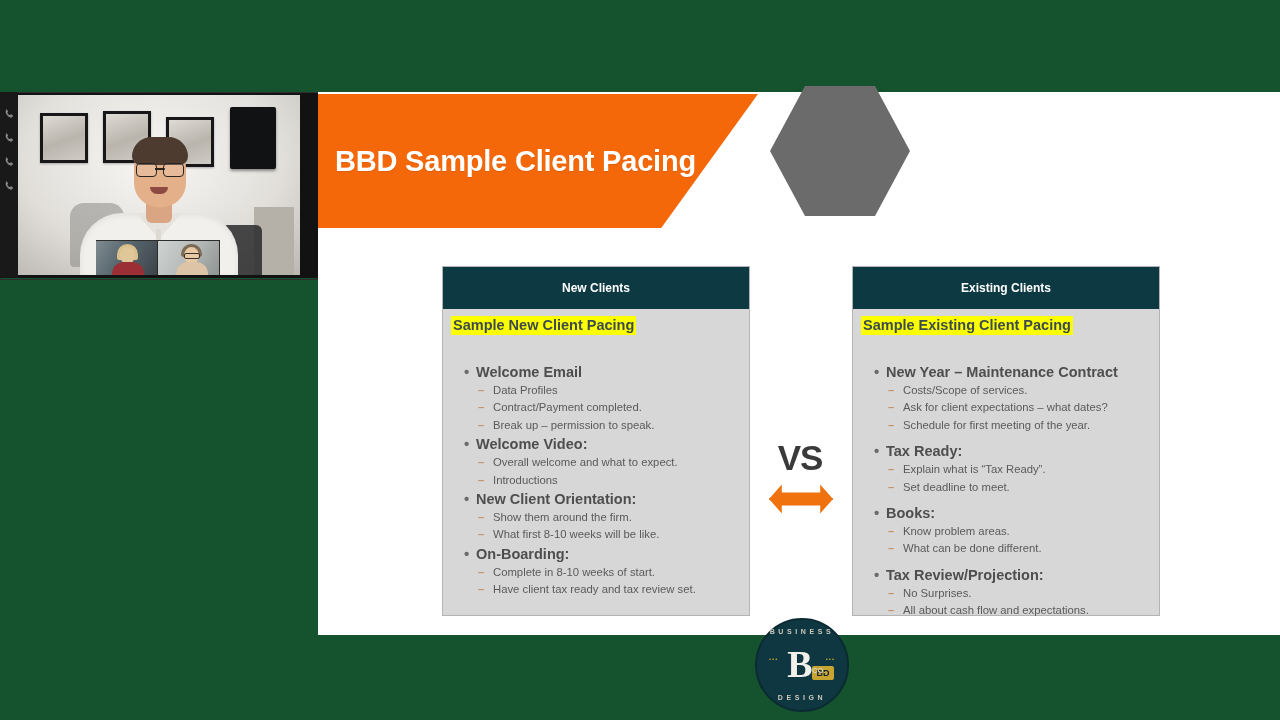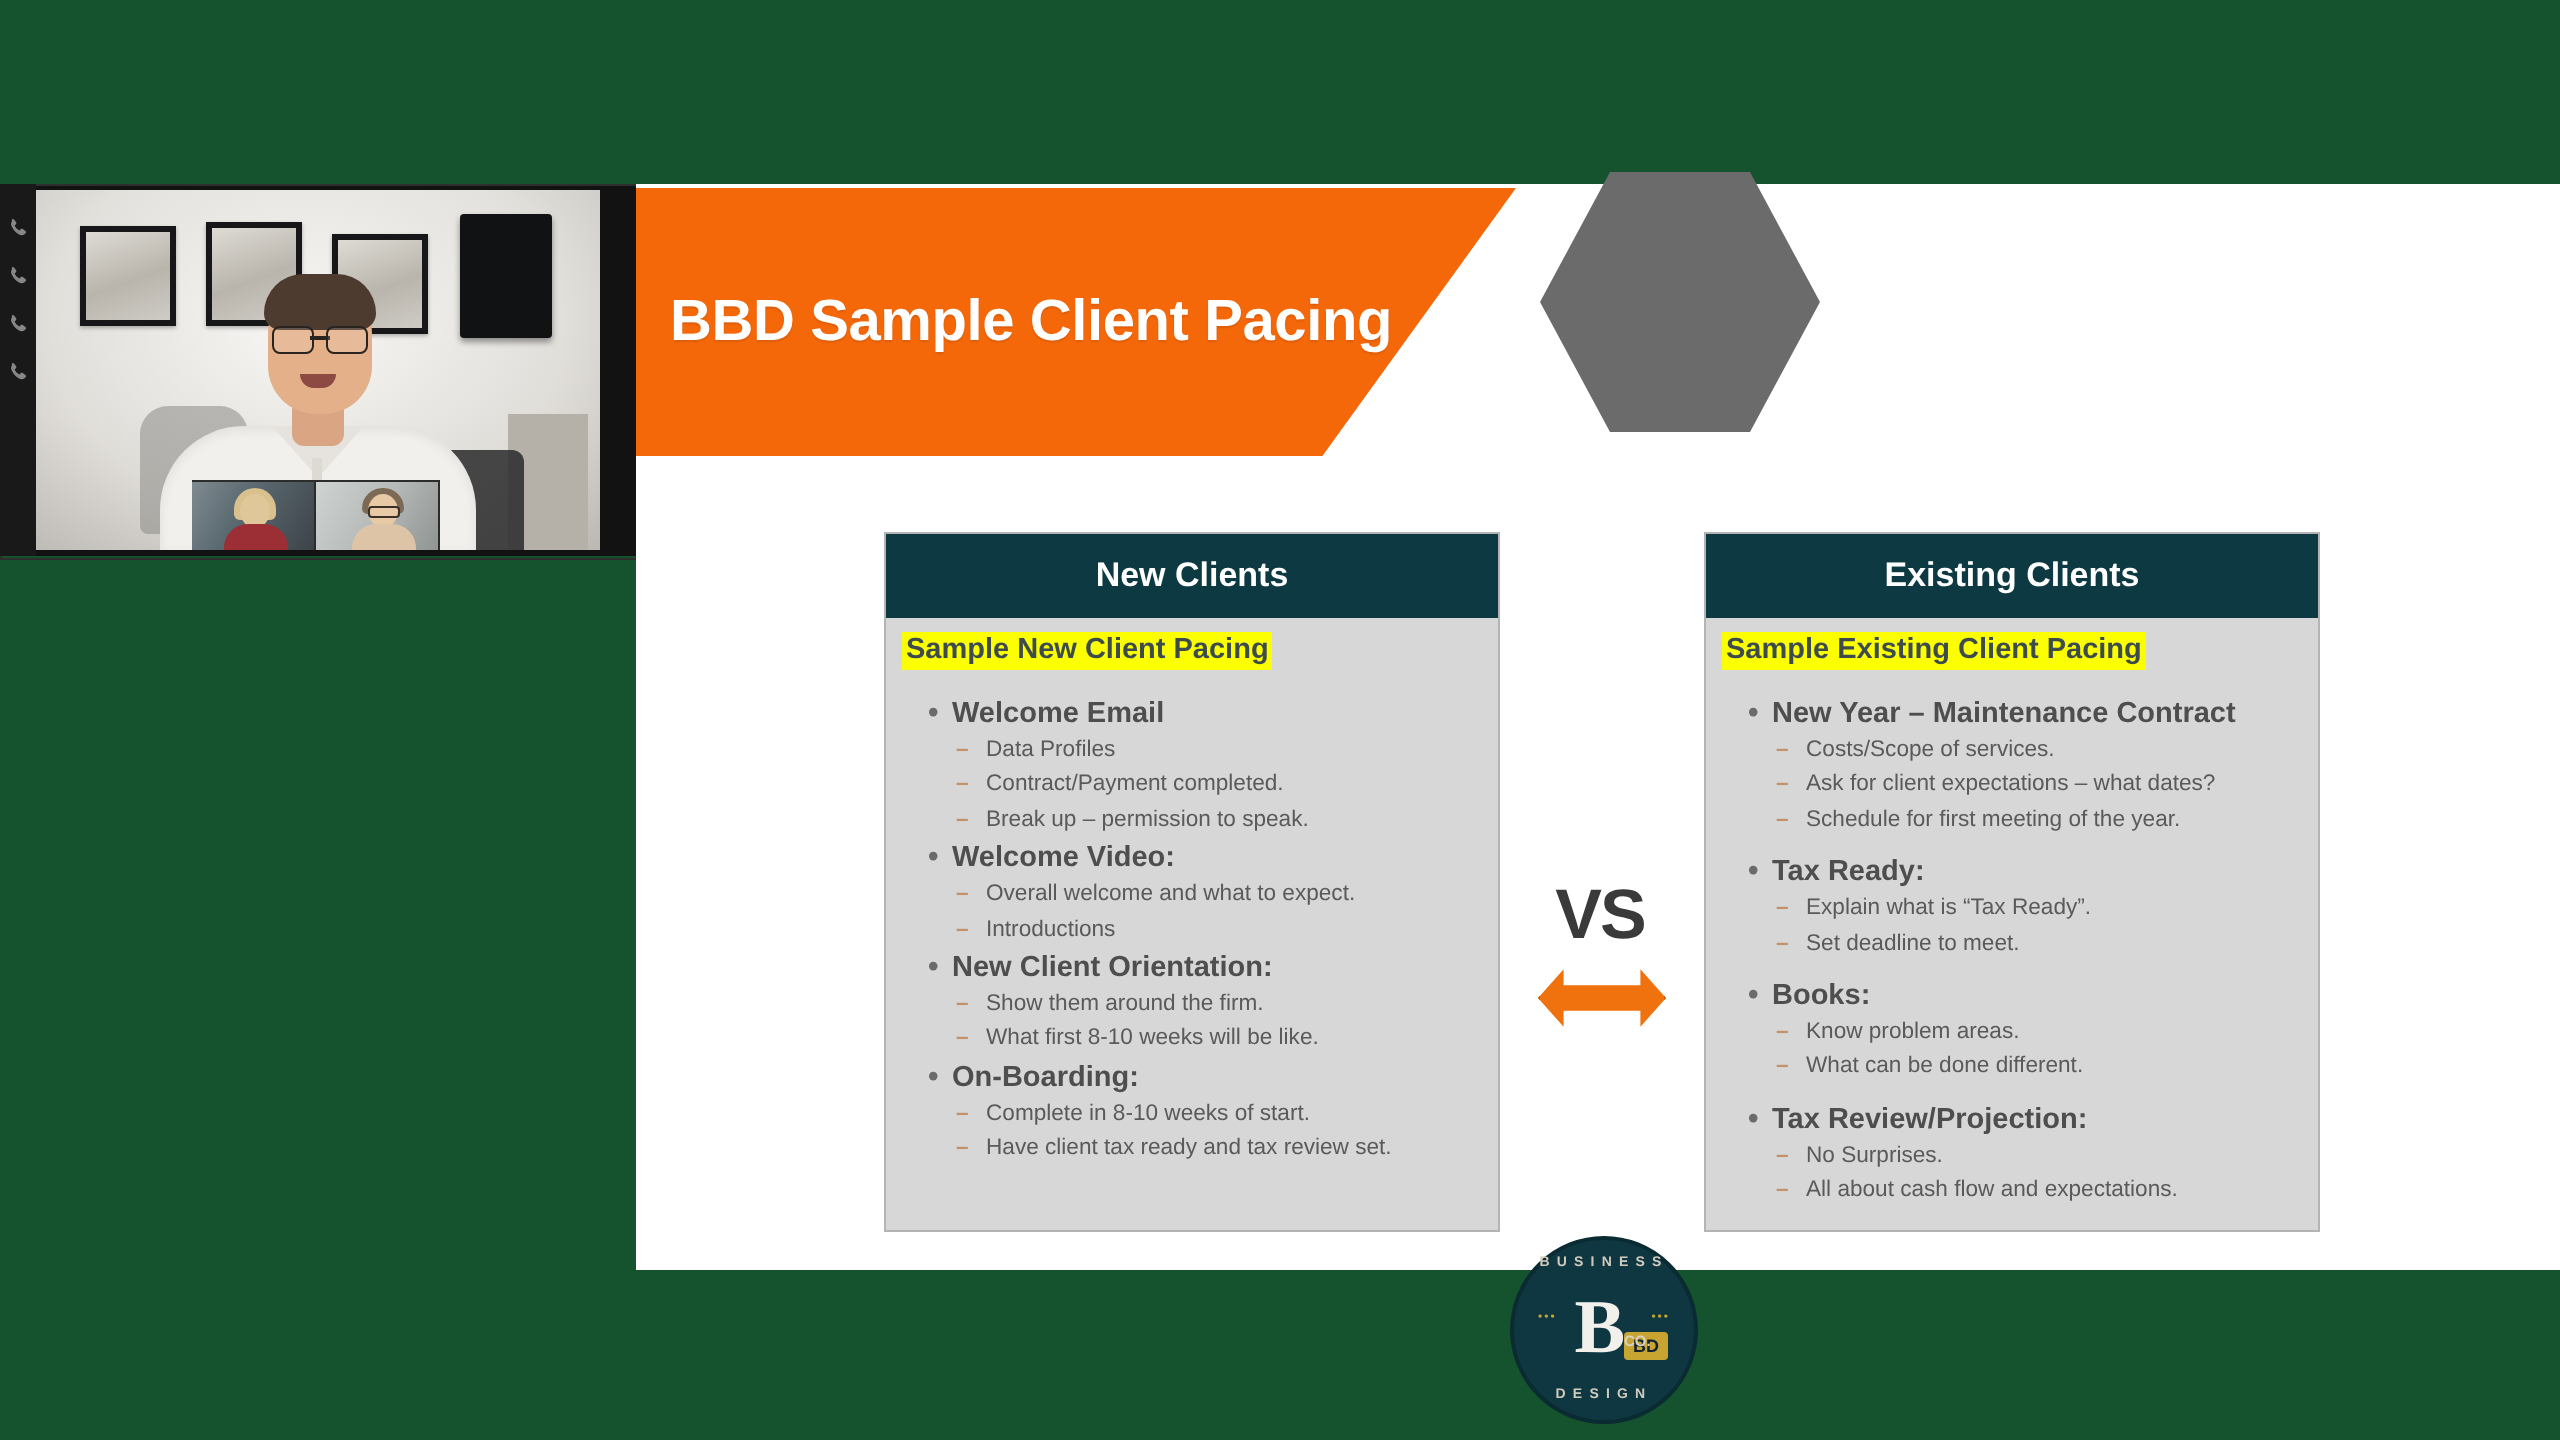--- a/index.html
+++ b/index.html
@@ -67,24 +67,24 @@
     clip-path:polygon(0 0,100% 0,78% 100%,0 100%);display:flex;align-items:center;}
   .banner-title{padding-left:17px;color:#fff;font-size:29px;font-weight:bold;letter-spacing:-.2px;
     text-shadow:0 1px 1px rgba(0,0,0,.10);}
 
   
   .cols{position:absolute;left:0;top:174px;width:962px;height:360px;}
   .col{position:absolute;top:0;width:306px;background:#d7d7d7;border:1px solid #b4b4b4;}
   .col-left{left:124px;height:348px;}
   .col-right{left:534px;height:348px;}
   .col-head{height:42px;background:#0d3a42;display:flex;align-items:center;justify-content:center;}
-  .col-head-t{color:#fff;font-size:17px;font-weight:bold;}
+  .col-head-t{color:#fff;font-size:12px;font-weight:bold;}
   .col-body{padding:7px 9px 8px 8px;}
   .hl{display:inline-block;background:#fbff00;color:#3d4b4d;font-weight:bold;font-size:14.5px;
-      padding:0 2px;line-height:1.3;margin-bottom:2px;}
+      padding:0 2px;line-height:1.3;margin-bottom:17px;}
   ul.lvl1{list-style:none;margin:11px;padding:0;}
   ul.lvl1>li{color:#4e4e4e;font-size:14.5px;font-weight:bold;line-height:1.33;position:relative;padding-left:14px;margin-top:1px;}
   ul.lvl1>li::before{content:"•";position:absolute;left:2px;top:-1px;color:#6b6b6b;font-size:15px;}
   ul.lvl2{list-style:none;margin:0 0 1px 0;padding:0;}
   ul.lvl2>li{color:#5a5a5a;font-size:11.3px;font-weight:normal;line-height:1.53;position:relative;padding-left:17px;}
   ul.lvl2>li::before{content:"–";position:absolute;left:2px;top:0;color:#c2936a;font-weight:bold;}
   .gap{margin-top:8px !important;}
 
   
   .vs-wrap{position:absolute;left:430px;top:174px;width:104px;height:348px;}

